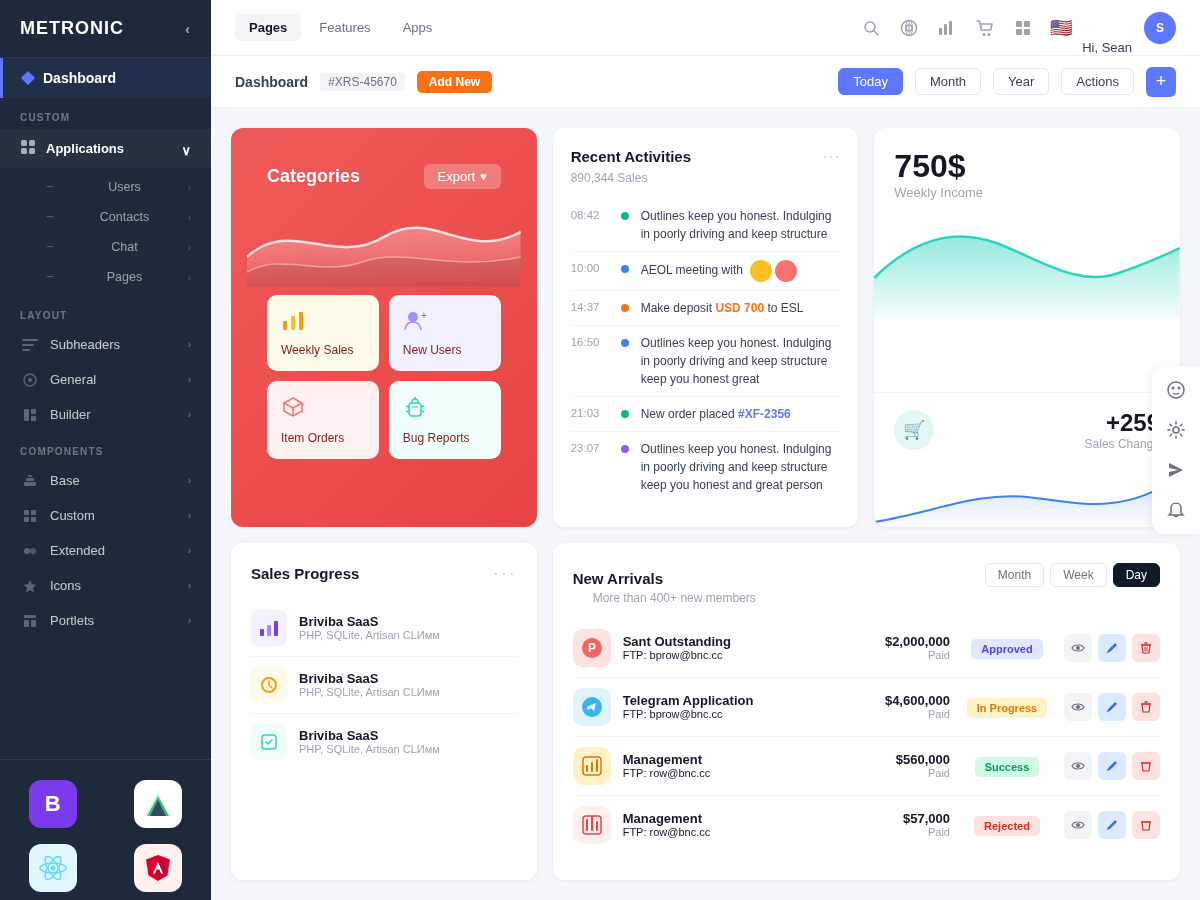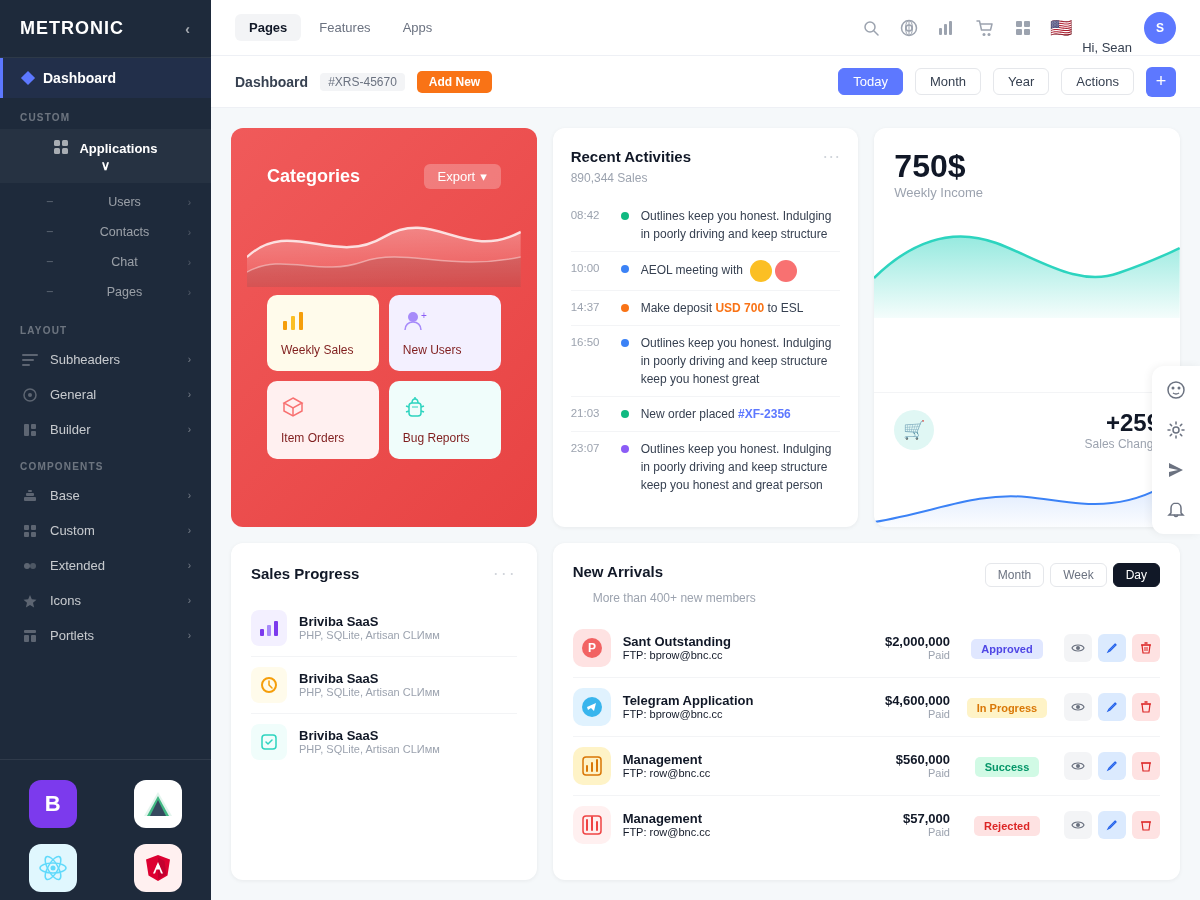--- a/index.html
+++ b/index.html
@@ -9,21 +9,21 @@
     .sidebar { width: 211px; background: #1e2a3b; color: #fff; display: flex; flex-direction: column; flex-shrink: 0; overflow-y: auto; }
     .sidebar-logo { padding: 18px 20px; font-size: 18px; font-weight: 700; letter-spacing: 1px; color: #fff; display: flex; align-items: center; justify-content: space-between; border-bottom: 1px solid rgba(255,255,255,0.07); }
     .sidebar-logo-chevron { cursor: pointer; opacity: 0.6; font-size: 14px; }
     .sidebar-dashboard { padding: 12px 20px; display: flex; align-items: center; gap: 10px; font-size: 14px; font-weight: 600; color: #fff; border-left: 3px solid #5d78ff; background: rgba(93,120,255,0.08); }
     .sidebar-dashboard-icon { width: 10px; height: 10px; background: #5d78ff; transform: rotate(45deg); display: inline-block; }
     .sidebar-section-label { font-size: 10px; font-weight: 700; letter-spacing: 1.2px; color: rgba(255,255,255,0.35); padding: 14px 20px 6px; text-transform: uppercase; }
     .sidebar-item { display: flex; align-items: center; justify-content: space-between; padding: 10px 20px; font-size: 13px; color: rgba(255,255,255,0.75); cursor: pointer; }
     .sidebar-item .item-left { display: flex; align-items: center; gap: 10px; }
     .sidebar-item .item-icon { width: 20px; height: 14px; display: flex; align-items: center; justify-content: center; opacity: 0.7; }
     .sidebar-item .chevron { font-size: 10px; opacity: 0.5; }
-    .sidebar-apps-parent { display: flex; align-items: center; justify-content: space-between; padding: 10px 20px; font-size: 13px; font-weight: 600; color: #fff; cursor: pointer; background: rgba(255,255,255,0.04); flex-direction: column; }
+    .sidebar-apps-parent { display: flex; align-items: flex-end; justify-content: space-between; padding: 10px 20px; font-size: 13px; font-weight: 600; color: #fff; cursor: pointer; background: rgba(255,255,255,0.04); }
     .sidebar-apps-parent .item-left { display: flex; align-items: center; gap: 10px; }
     .sidebar-sub { padding: 4px 0; }
     .sidebar-sub-item { display: flex; align-items: center; justify-content: space-between; padding: 8px 20px 8px 46px; font-size: 12.5px; color: rgba(255,255,255,0.55); cursor: pointer; }
     .sidebar-sub-item::before { content: '−'; margin-right: 8px; opacity: 0.5; }
     .sidebar-sub-item .chevron { font-size: 10px; opacity: 0.4; }
 
     
     .main { flex: 1; display: flex; flex-direction: column; overflow: hidden; }
 
     
@@ -106,21 +106,21 @@
     .prog-icon { width: 36px; height: 36px; border-radius: 8px; display: flex; align-items: center; justify-content: center; font-size: 16px; flex-shrink: 0; }
     .prog-icon.purple-bg { background: #f3f0ff; }
     .prog-icon.yellow-bg { background: #fffbeb; }
     .prog-icon.teal-bg { background: #f0fdfb; }
     .prog-info { flex: 1; }
     .prog-name { font-size: 13px; font-weight: 600; color: #111827; }
     .prog-sub { font-size: 11px; color: #9ca3af; }
 
     
     .arrivals-card { grid-column: 2 / 4; grid-row: 2; }
-    .arrivals-header { display: flex; align-items: flex-start; justify-content: space-between; margin-bottom: 4px; gap: 20px; }
+    .arrivals-header { display: flex; align-items: flex-end; justify-content: space-between; margin-bottom: 4px; gap: 20px; }
     .arrivals-title { font-size: 15px; font-weight: 700; color: #111827; }
     .arrivals-subtitle { font-size: 12px; color: #9ca3af; margin-bottom: 14px; padding-left: 20px; }
     .arrivals-tabs { display: flex; gap: 6px; }
     .arrivals-tab { padding: 4px 12px; border-radius: 6px; font-size: 12px; cursor: pointer; border: 1px solid #e5e7eb; background: #fff; color: #6b7280; }
     .arrivals-tab.active { background: #111827; color: #fff; border-color: #111827; }
     .arrival-row { display: flex; align-items: center; padding: 10px 0; border-bottom: 1px solid #f3f4f6; gap: 12px; }
     .arrival-row:last-child { border-bottom: none; }
     .arrival-app-icon { width: 38px; height: 38px; border-radius: 10px; display: flex; align-items: center; justify-content: center; font-size: 18px; flex-shrink: 0; }
     .arrival-info { flex: 1; min-width: 0; }
     .arrival-name { font-size: 13px; font-weight: 600; color: #111827; }

